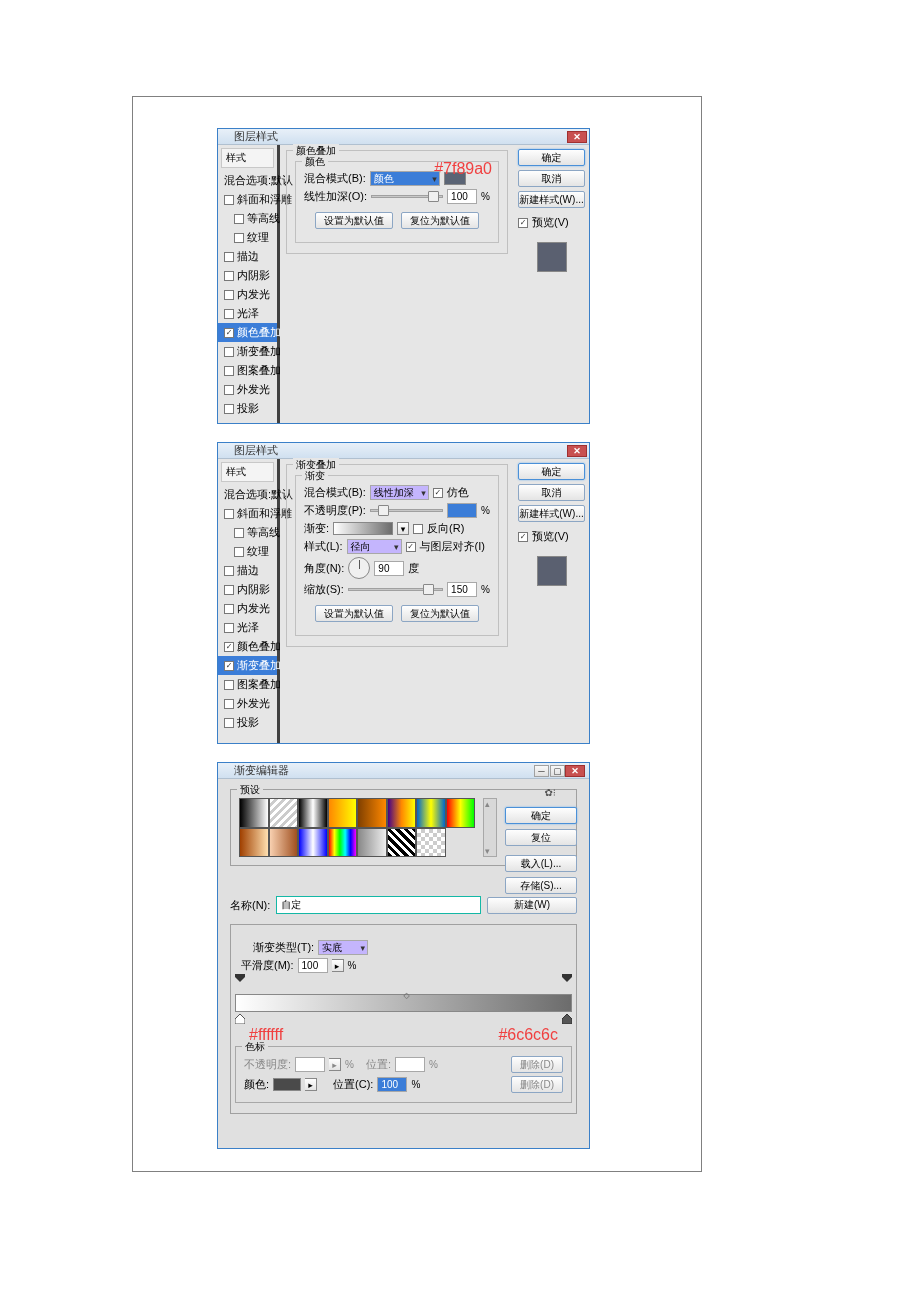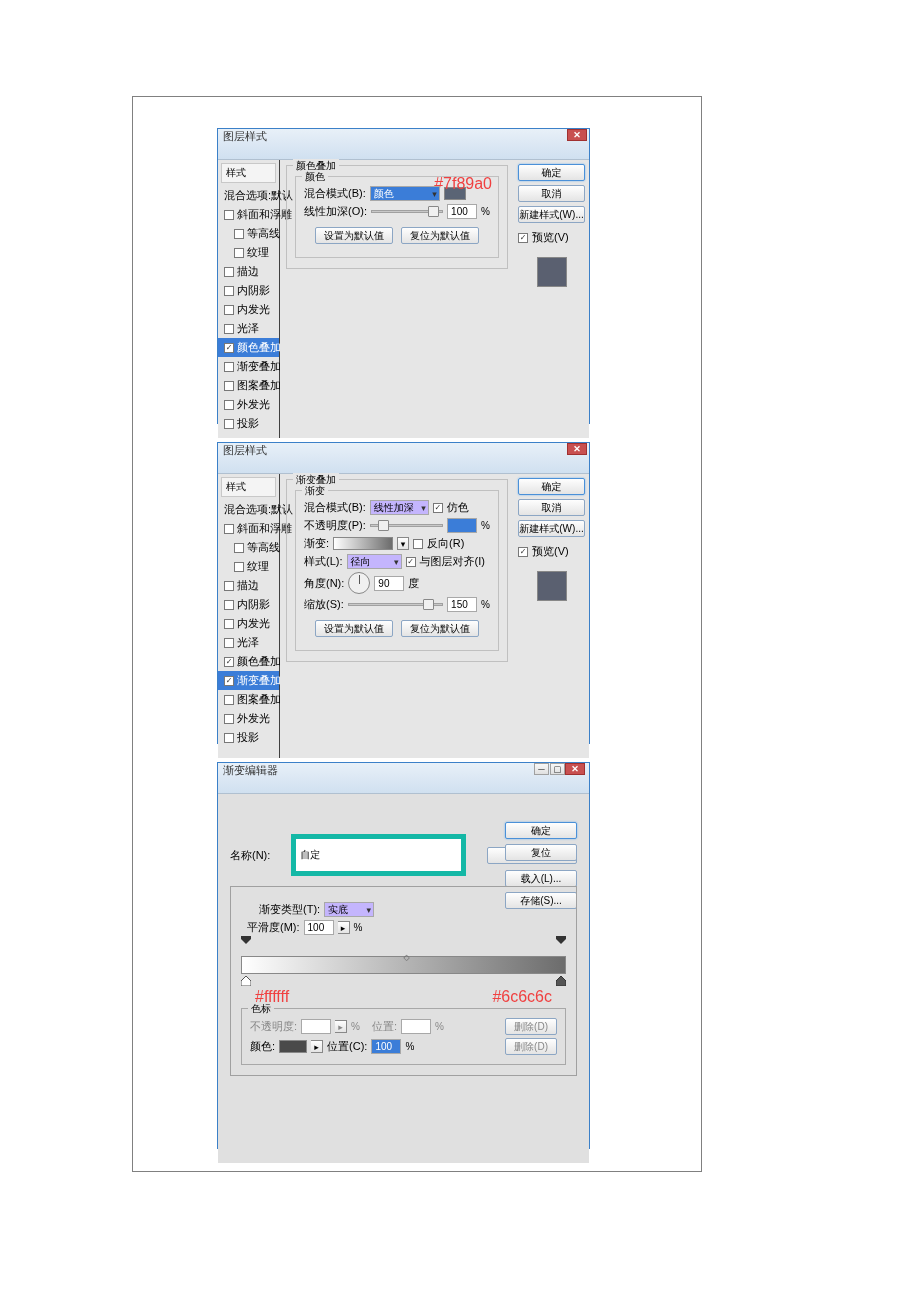--- a/index.html
+++ b/index.html
@@ -1,24 +1,24 @@
 <!DOCTYPE html>
 <html><head>
 <meta charset="utf-8">
 <style>
 *{box-sizing:border-box;margin:0;padding:0;font-family:"SimSun","Microsoft YaHei",Arial,sans-serif;font-size:11px}
 body{background:#fff;width:920px;height:1302px;position:relative}
 .outer-frame{position:absolute;border:1px solid #808080;top:96px;left:132px;width:570px;height:1076px}
 .dlg{position:absolute;border:1px solid #3b80c8}
-.titlebar{height:31px;background:linear-gradient(#e8f0f8,#d0e0f0);display:flex;justify-content:space-between;padding:0 0 0 5px;font-size:10px;color:#333;border-bottom:1px solid #b0c0d0}
+.titlebar{height:16px;background:linear-gradient(#e8f0f8,#d0e0f0);display:flex;align-items:center;justify-content:space-between;padding:0 0 0 16px;font-size:10px;color:#333;border-bottom:1px solid #b0c0d0}
 .closebtn{width:20px;height:12px;background:#c85050;border:1px solid #a03030;display:flex;align-items:center;justify-content:center;color:#fff;font-size:9px;font-weight:bold;margin-right:2px}
 .winbtn{width:15px;height:12px;background:linear-gradient(#f8f8f8,#e0e0e0);border:1px solid #a0a0a0;display:flex;align-items:center;justify-content:center;font-size:9px;margin-left:1px}
 .wbtns{display:flex;margin-right:2px}
 .body{background:#e6e6e6;display:flex;height:calc(100% - 16px)}
-.sidepanel{width:62px;border-right:1px solid #404040}
+.sidepanel{width:62px;border-right:3px solid #404040}
 .stylehead{background:#f4f4f4;border:1px solid #c8c8c8;margin:3px;padding:2px 4px;font-size:10px}
 .styleitem{padding:2px 4px 2px 6px;font-size:10px;display:flex;align-items:center;gap:3px;white-space:nowrap}
 .styleitem.sel{background:#3b7dd8;color:#fff}
 .ck{width:10px;height:10px;border:1px solid #787878;background:#fff;flex-shrink:0;display:inline-flex;align-items:center;justify-content:center;font-size:8px;color:#333}
 .ck.on::after{content:"✓"}
 .mainpanel{flex:1;padding:5px 6px;position:relative}
 .fieldset{border:1px solid #c0c0c0;padding:6px 8px 10px;margin-bottom:4px;position:relative}
 .fieldset>.legend{position:absolute;top:-7px;left:6px;background:#e6e6e6;padding:0 3px;font-size:10px}
 .inner-fieldset{border:1px solid #c0c0c0;padding:6px 8px 10px;position:relative;margin-top:4px}
 .inner-fieldset>.legend{position:absolute;top:-7px;left:6px;background:#e6e6e6;padding:0 3px;font-size:10px}
@@ -43,23 +43,23 @@
 .angledial::after{content:"";position:absolute;width:1px;height:9px;background:#555;left:50%;top:2px}
 .ge-body{background:#e0e0e0;padding:10px 12px;height:calc(100% - 16px);position:relative}
 .presetbox{border:1px solid #a0a0a0;position:relative;padding:8px;margin-bottom:12px;display:flex;align-items:flex-start;gap:8px}
 .presetbox>.legend{position:absolute;top:-7px;left:6px;background:#e0e0e0;padding:0 3px;font-size:10px}
 .swatch-grid{display:grid;grid-template-columns:repeat(8,1fr);gap:0;width:236px}
 .sw{width:100%;aspect-ratio:1;border:1px solid #555}
 .gear{font-size:10px;color:#555;position:absolute;top:-3px;right:20px}
 .scrollarea{width:14px;background:#d8d8d8;border:1px solid #a8a8a8;align-self:stretch;position:relative}
 .scrollarea::before{content:"▴";position:absolute;top:0;left:1px;font-size:9px;color:#888}
 .scrollarea::after{content:"▾";position:absolute;bottom:0;left:1px;font-size:9px;color:#888}
-.namerow{display:flex;align-items:center;gap:21px;margin:10px 0}
-.nameinput{flex:1;background:#fff;border:5px solid #14b8a6;height:17px;padding:16px 4px;font-size:10px;display:flex;align-items:center}
-.gradtype{border:1px solid #a0a0a0;padding:12px 10px 10px;position:relative;margin-top:8px}
+.namerow{display:flex;align-items:center;gap:6px;margin:10px 0}
+.nameinput{flex:1;background:#fff;border:1px solid #14b8a6;height:17px;padding:8px 4px;font-size:10px;display:flex;align-items:center}
+.gradtype{border:1px solid #a0a0a0;padding:12px 4px 10px;position:relative;margin-top:8px}
 .gradbar{height:18px;background:linear-gradient(90deg,#fff,#6c6c6c);border:1px solid #888;margin:8px 0;position:relative}
 .stophandle-row{height:10px;position:relative;margin:0 0 2px}
 .sh{width:10px;height:10px;position:absolute;bottom:0}
 .sh-top{width:10px;height:8px;position:absolute;top:-2px}
 .midmark{position:absolute;top:-4px;font-size:8px;color:#666}
 .stops-fieldset{border:1px solid #a8a8a8;padding:6px 8px;position:relative;margin-top:6px}
 .stops-fieldset>.legend{position:absolute;top:-7px;left:6px;background:#e0e0e0;padding:0 3px;font-size:10px}
 .ge-right{position:absolute;right:12px;top:28px;display:flex;flex-direction:column;gap:5px;width:72px}
 .colorpick{width:28px;height:13px;border:1px solid #888;background:#4a4a4a;display:inline-block}
 .tri{width:12px;height:13px;background:linear-gradient(#fefefe,#e4e4e4);border:1px solid #888;border-left:none;display:inline-flex;align-items:center;justify-content:center;font-size:9px}
@@ -292,20 +292,42 @@
 <div class="dlg" style="left:217px;top:762px;width:373px;height:387px">
   <div class="titlebar">
     <span>渐变编辑器</span>
     <div class="wbtns">
       <div class="winbtn">─</div>
       <div class="winbtn">▢</div>
       <div class="closebtn">✕</div>
     </div>
   </div>
   <div class="ge-body">
+    <div class="presetbox">
+      <span class="legend">预设</span>
+      <span class="gear">✿⁝</span>
+      <div class="swatch-grid">
+        <div class="sw" style="background:linear-gradient(90deg,#000,#fff)"></div>
+        <div class="sw" style="background:linear-gradient(135deg,#fff 25%,#ccc 25%,#ccc 50%,#fff 50%,#fff 75%,#ccc 75%);background-size:8px 8px"></div>
+        <div class="sw" style="background:linear-gradient(90deg,#000,#fff,#000)"></div>
+        <div class="sw" style="background:linear-gradient(90deg,#f80,#ff0)"></div>
+        <div class="sw" style="background:linear-gradient(90deg,#804000,#f80)"></div>
+        <div class="sw" style="background:linear-gradient(90deg,#408,#f80,#ff0)"></div>
+        <div class="sw" style="background:linear-gradient(90deg,#06c,#ff0,#06c)"></div>
+        <div class="sw" style="background:linear-gradient(90deg,#f00,#ff0,#0f0)"></div>
+        <div class="sw" style="background:linear-gradient(90deg,#a04000,#ffe0b0)"></div>
+        <div class="sw" style="background:linear-gradient(90deg,#f8d0b0,#a05020)"></div>
+        <div class="sw" style="background:linear-gradient(90deg,#00f,#fff,#00f)"></div>
+        <div class="sw" style="background:linear-gradient(90deg,#f00,#ff0,#0f0,#0ff,#00f,#f0f)"></div>
+        <div class="sw" style="background:linear-gradient(90deg,#888,#eee)"></div>
+        <div class="sw" style="background:repeating-linear-gradient(45deg,#000 0 3px,#fff 3px 6px)"></div>
+        <div class="sw" style="background:repeating-conic-gradient(#ccc 0 25%,#fff 0 50%);background-size:8px 8px"></div>
+      </div>
+      <div class="scrollarea"></div>
+    </div>
 
     <div class="ge-right">
       <span class="btn primary">确定</span>
       <span class="btn">复位</span>
       <span class="btn" style="margin-top:4px">载入(L)...</span>
       <span class="btn">存储(S)...</span>
     </div>
 
     <div class="namerow" style="margin-top:30px">
       <label>名称(N):</label>
@@ -358,21 +380,21 @@
           <span class="pct dim">%</span>
           <label class="dim" style="margin-left:8px">位置:</label>
           <span class="numbox dim"></span>
           <span class="pct dim">%</span>
           <span class="btn dim" style="margin-left:auto">删除(D)</span>
         </div>
         <div class="row">
           <label>颜色:</label>
           <span class="colorpick"></span>
             <span class="tri">▸</span>
-          <label style="">位置(C):</label>
+          <label style="margin-left:12px">位置(C):</label>
           <span class="numbox sel">100</span>
           <span class="pct">%</span>
           <span class="btn dim" style="margin-left:auto">删除(D)</span>
         </div>
       </div>
     </div>
   </div>
 </div>
 
 </body></html>

